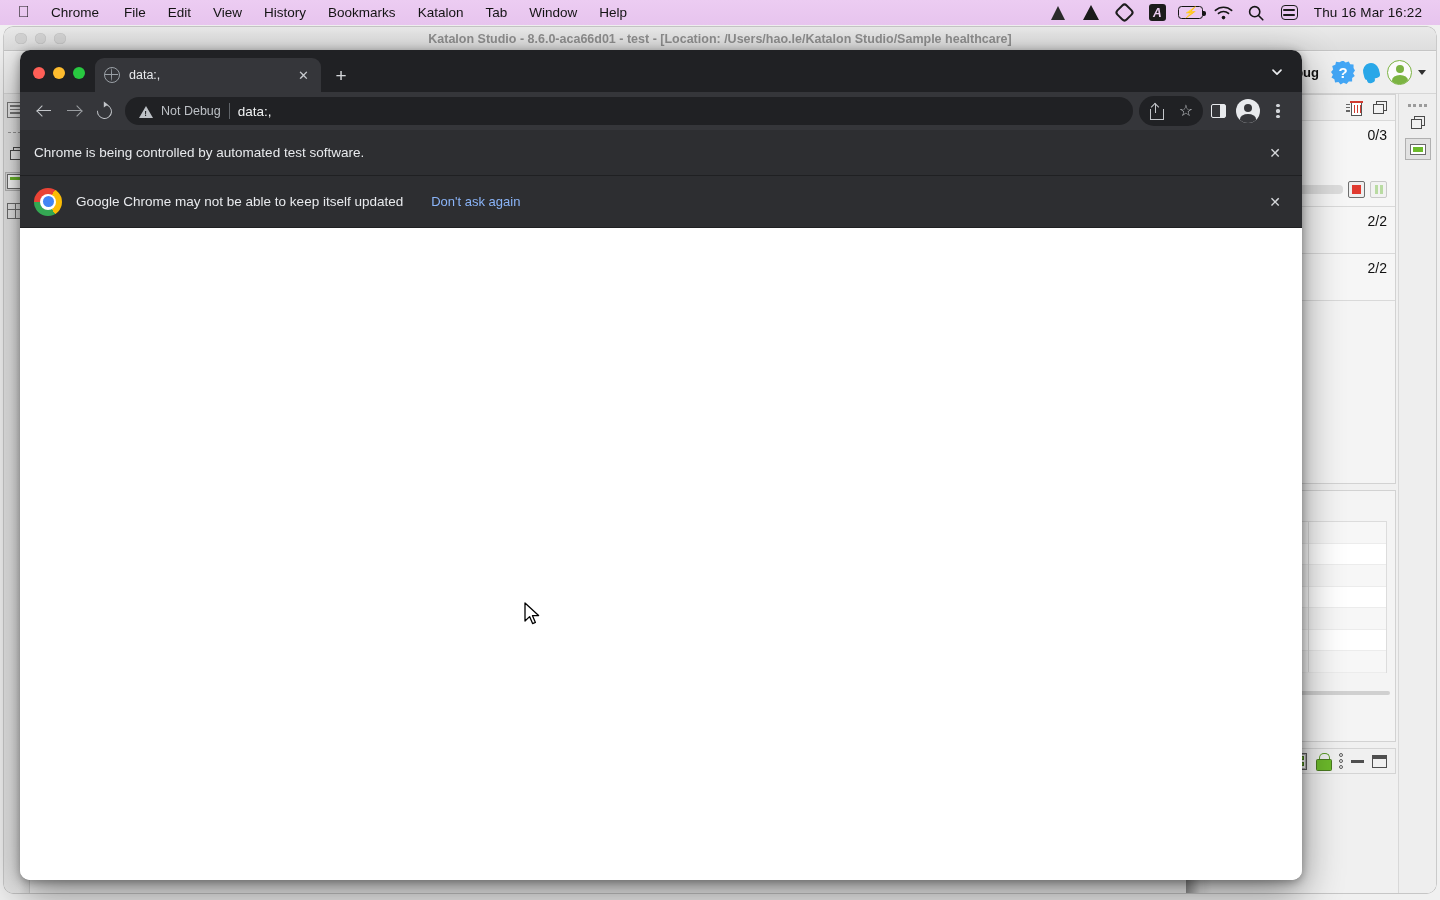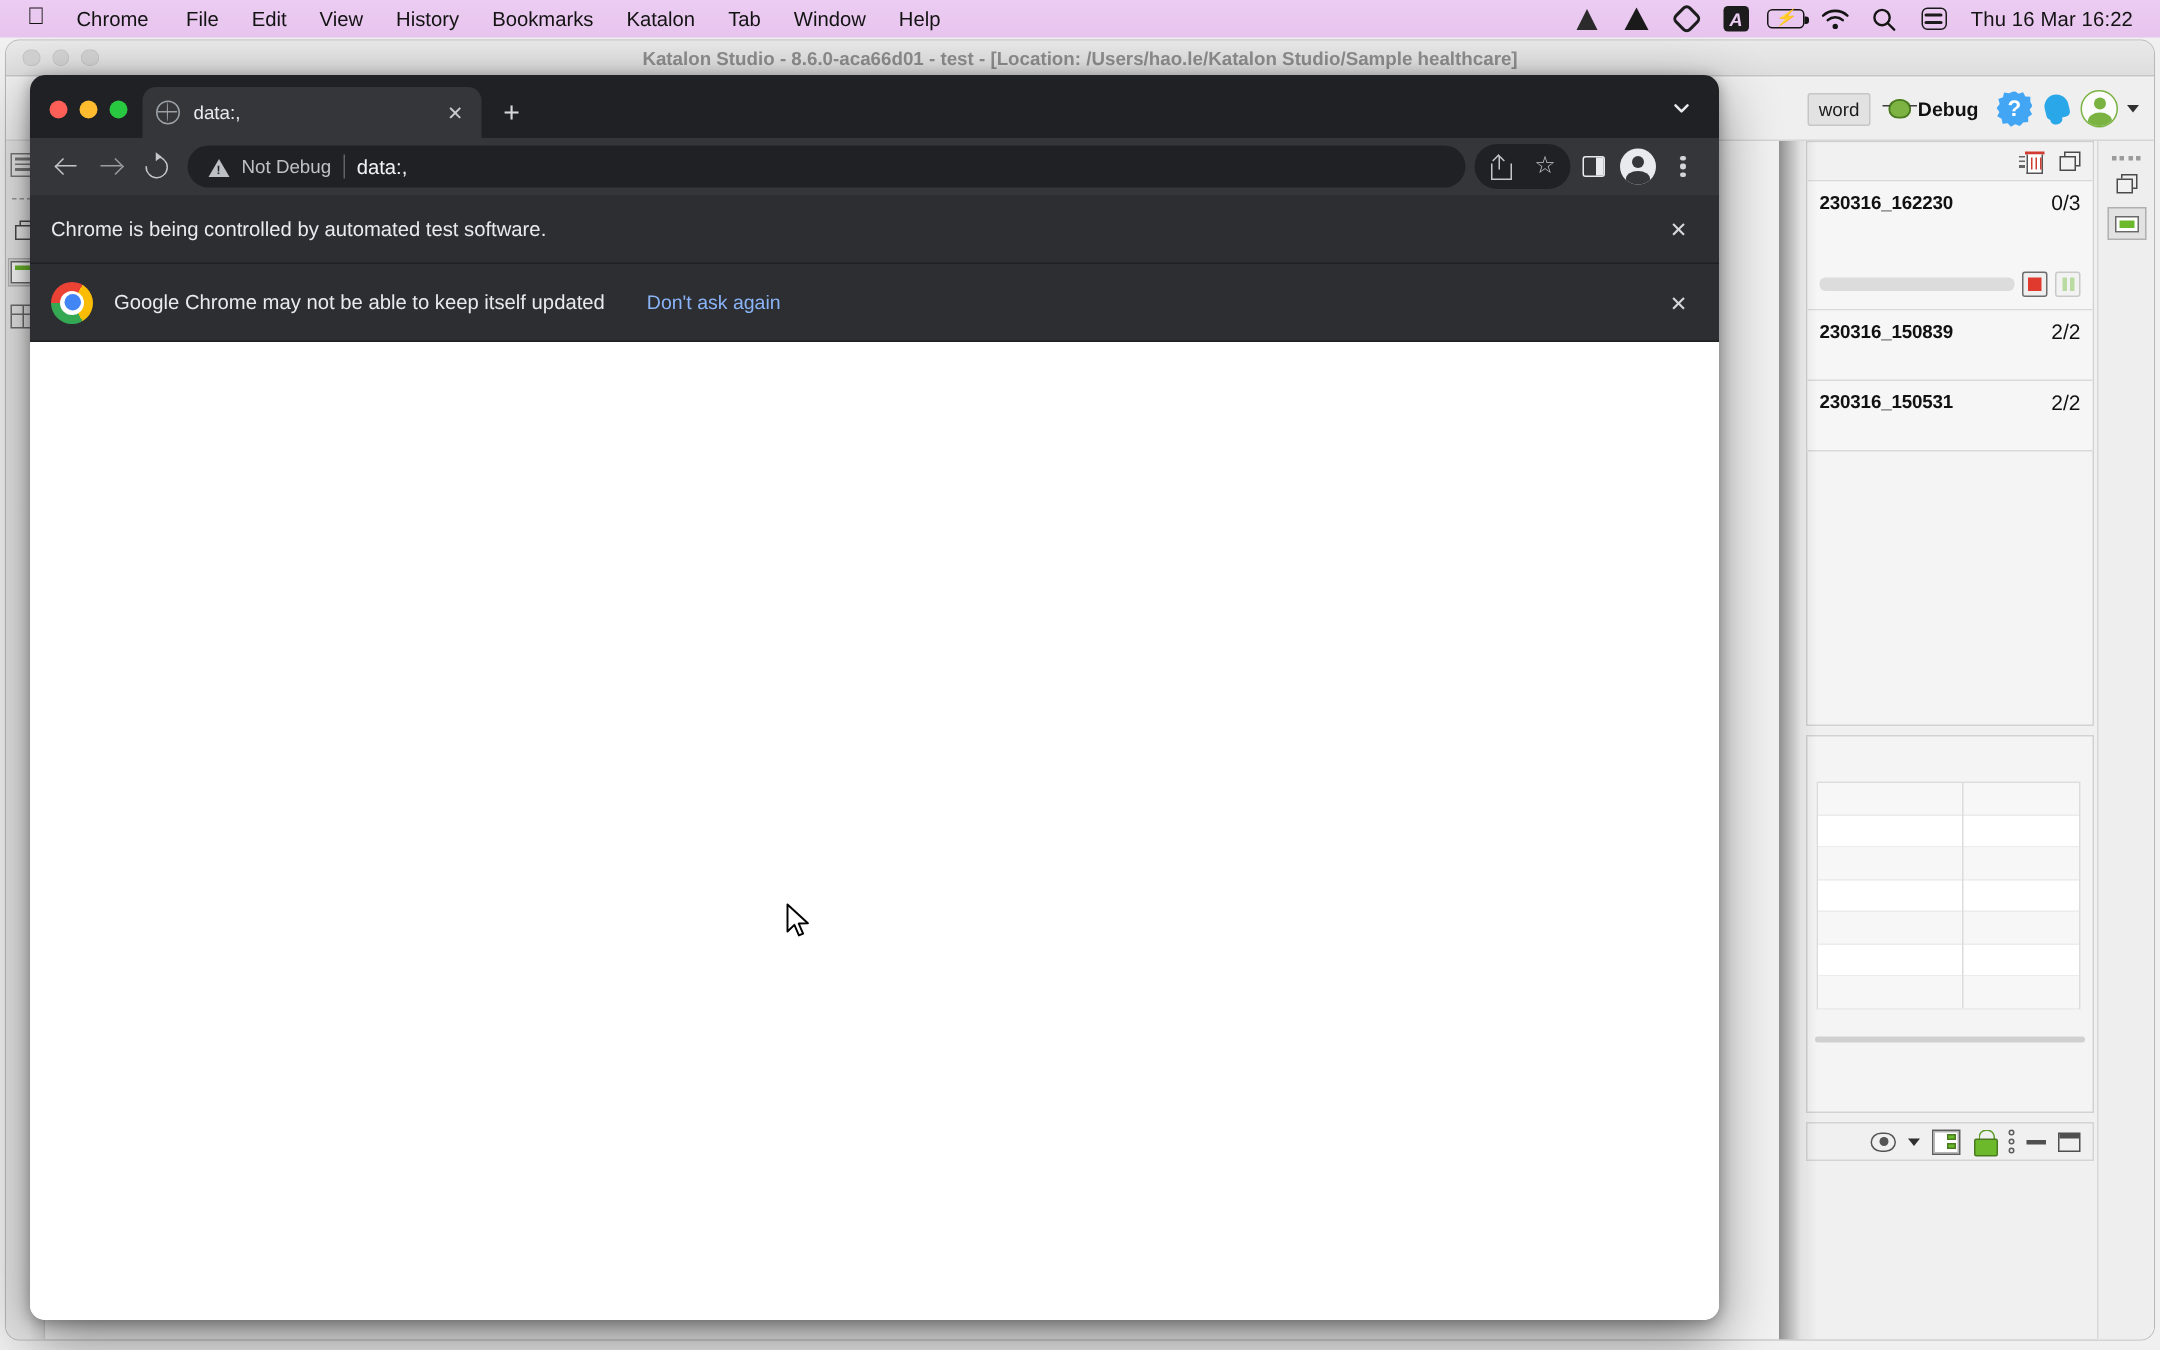--- a/index.html
+++ b/index.html
@@ -180,21 +180,21 @@
 
   
   #kat-shadow{
     position:absolute;left:-18px;top:0;bottom:0;width:26px;
     background:linear-gradient(90deg, rgba(0,0,0,0.40) 0%, rgba(0,0,0,0.07) 55%, rgba(0,0,0,0) 100%);
     pointer-events:none;
   }
 
   
   #chrome-window{
-    position:absolute; left:20px; top:50px; width:1126px; height:830px;
+    position:absolute; left:20px; top:50px; width:1282px; height:830px;
     border-radius:10px; overflow:hidden;
     box-shadow:0 14px 40px rgba(0,0,0,0.45), 0 2px 10px rgba(0,0,0,0.35);
     background:#fff;
     z-index:20;
   }
   #chrome-tabstrip{
     height:42px;background:#202124;display:flex;align-items:flex-end;position:relative;
   }
   .traffic{display:flex;gap:8px;align-items:center;padding:0 10px 13px 13px;}
   .traffic span{width:12px;height:12px;border-radius:50%;}

